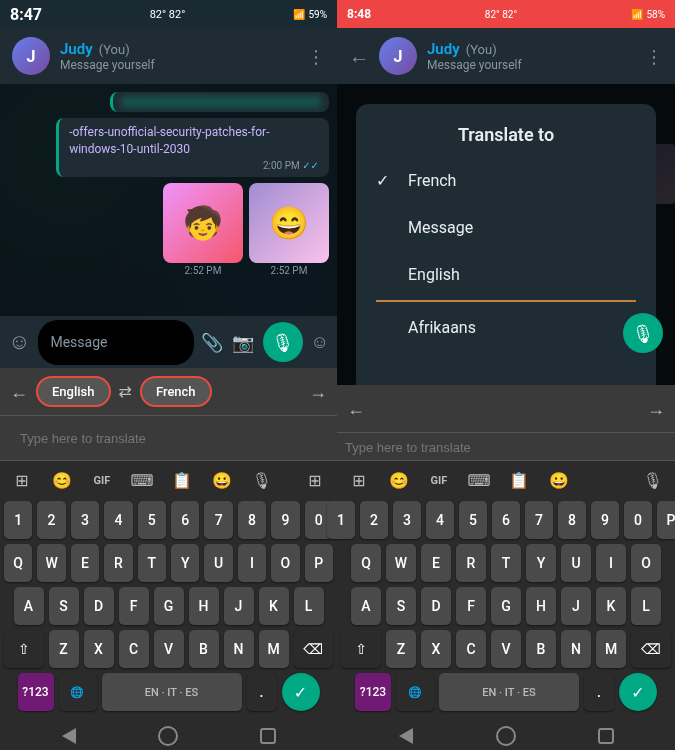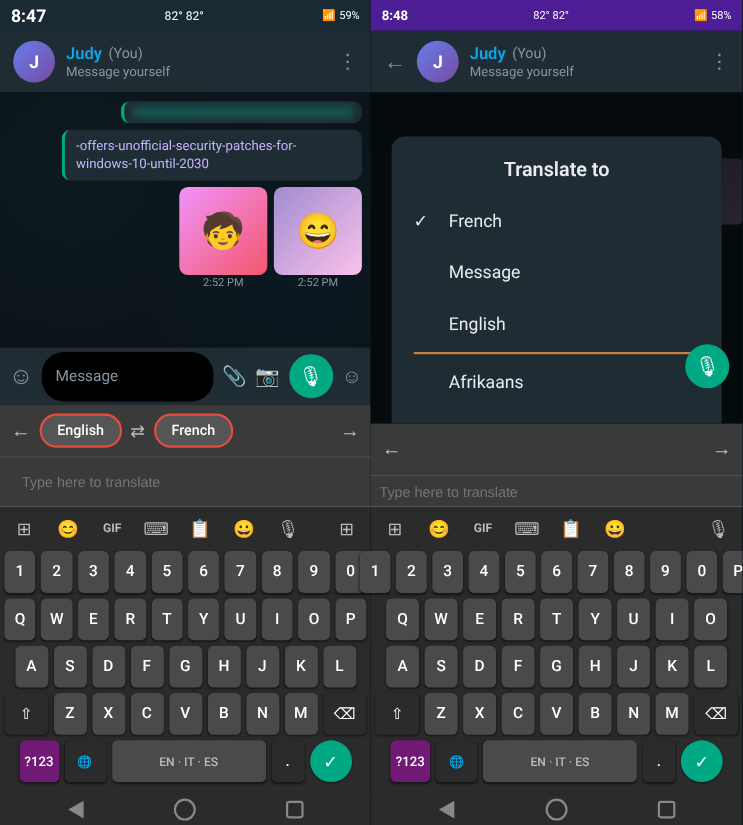--- a/index.html
+++ b/index.html
@@ -291,21 +291,21 @@
       height: 750px;
       display: flex;
       flex-direction: column;
       background: #111b21;
       position: relative;
     }
 
     
     .right-status-bar {
       height: 28px;
-      background: #4c1d95;
+      background: #ef4444;
       display: flex;
       align-items: center;
       justify-content: space-between;
       padding: 0 10px;
       font-size: 11px;
       color: #fff;
       flex-shrink: 0;
     }
 
     
@@ -328,21 +328,21 @@
     }
 
     
     .translate-modal {
       position: absolute;
       top: 0; left: 0; right: 0; bottom: 0;
       background: rgba(0,0,0,0.5);
       display: flex;
       align-items: flex-start;
       justify-content: center;
-      padding-top: 40px;
+      padding-top: 20px;
     }
     .translate-sheet {
       background: #1f2c34;
       border-radius: 12px;
       width: 300px;
       padding-bottom: 16px;
       overflow: hidden;
     }
     .translate-title {
       color: #e9edef;
@@ -439,20 +439,21 @@
   <div class="chat-area">
 
     <div style="align-self:flex-end;max-width:85%">
       <div style="background:#1f2c34;border-radius:8px;padding:4px 8px;border-left:3px solid #00a884">
         <div class="msg-text blurred" style="height:12px;background:rgba(0,168,132,0.3);border-radius:3px;width:200px"></div>
       </div>
     </div>
 
     <div class="msg-bubble link-bubble">
       <div class="msg-text">-offers-unofficial-security-patches-for-windows-10-until-2030</div>
+      <div class="msg-meta">2:00 PM <span class="check">✓✓</span></div>
     </div>
 
     <div class="sticker-row">
       <div style="display:flex;flex-direction:column;align-items:center">
         <div class="sticker">🧒</div>
         <div class="msg-meta">2:52 PM</div>
       </div>
       <div style="display:flex;flex-direction:column;align-items:center">
         <div class="sticker" style="background:linear-gradient(135deg,#a18cd1,#fbc2eb)">😄</div>
         <div class="msg-meta">2:52 PM</div>

